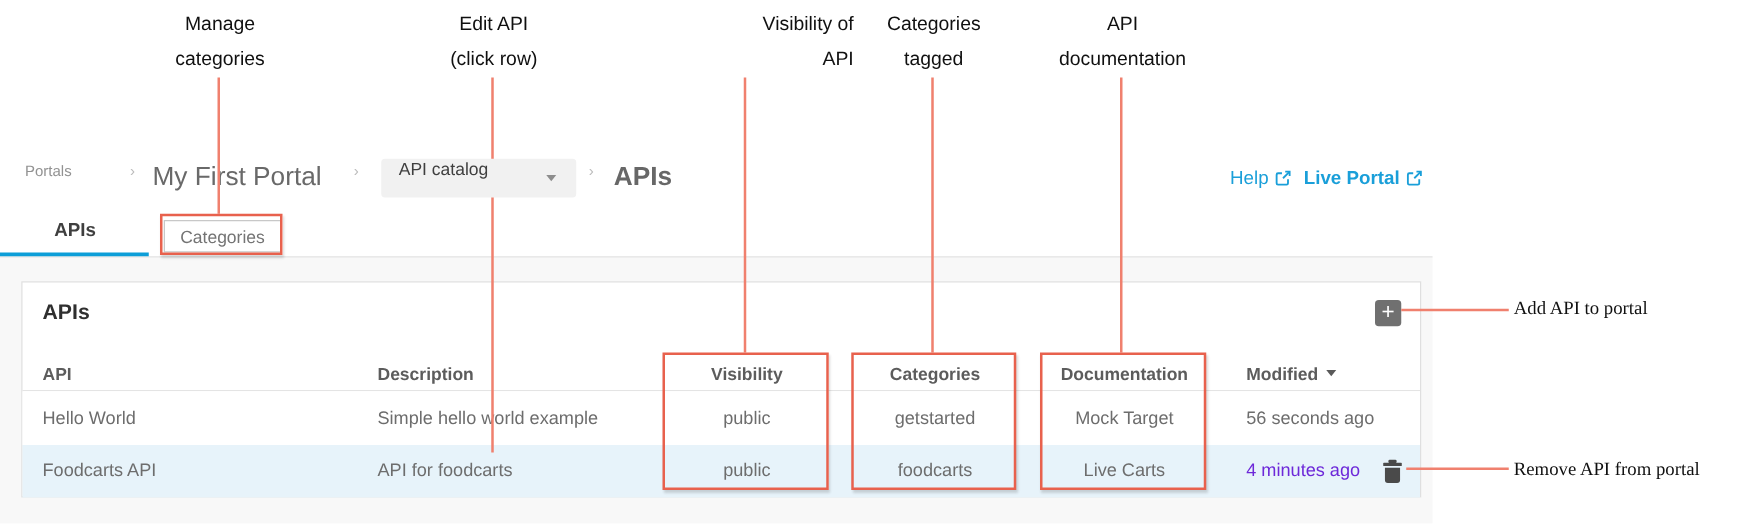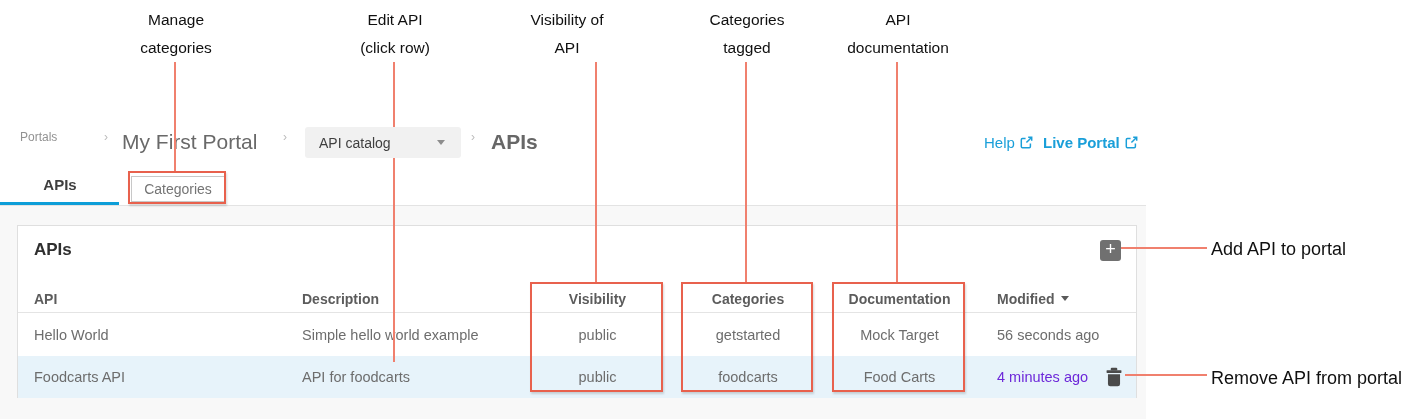--- a/index.html
+++ b/index.html
@@ -12,21 +12,21 @@
 
   
   .crumb{position:absolute;top:130px;font-size:12px;color:#929292;white-space:nowrap;}
   .crumb.portals{left:20px;}
   .crumb.sep1{left:104px;color:#bcbcbc;}
   .crumb.portal{left:122px;font-size:21px;color:#696969;}
   .crumb.sep2{left:283px;color:#bcbcbc;}
   .crumb.sep3{left:471px;color:#bcbcbc;}
   .crumb.current{left:491px;font-size:21px;font-weight:700;color:#676767;}
   .dropdown{position:absolute;left:305px;top:127px;width:156px;height:31px;background:#f1f1f1;
-            border-radius:3px;z-index:10;display:flex;align-items:center;cursor:pointer;}
+            border-radius:3px;z-index:10;display:flex;cursor:pointer;}
   .dropdown .dd-text{font-size:14px;color:#3f3f3f;padding-left:14px;}
   .dd-caret{position:absolute;right:16px;top:13px;width:0;height:0;
             border-left:4.5px solid transparent;border-right:4.5px solid transparent;
             border-top:5px solid #8d8d8d;}
 
   
   .hlink{position:absolute;top:134px;font-size:15px;color:#1a9fd9;white-space:nowrap;
          display:flex;align-items:center;gap:5px;cursor:pointer;}
   .hlink.help{left:984px;}
   .hlink.live{left:1043px;font-weight:bold;}
@@ -61,21 +61,21 @@
   .c-mod{left:979px;}
   .faded{color:#6d28d9;}
   .sort-caret{display:inline-block;width:0;height:0;margin-left:6px;
               border-left:4px solid transparent;border-right:4px solid transparent;
               border-top:5px solid #5a5a5a;}
   .trash{position:absolute;left:1085px;top:10px;width:22px;height:22px;cursor:pointer;}
 
   
   .toplabel{position:absolute;top:6px;width:160px;text-align:center;font-size:15.5px;
             line-height:28px;color:#101010;z-index:30;}
-  .sidelabel{position:absolute;font-size:18px;color:#101010;z-index:30;white-space:nowrap;}
+  .sidelabel{position:absolute;font-size:15px;color:#101010;z-index:30;white-space:nowrap;font-family:Liberation Serif, serif;}
   .vline{position:absolute;width:2px;background:#f0806e;z-index:5;}
   .hline{position:absolute;height:2px;background:#f0806e;z-index:5;}
   .rbox{position:absolute;border:2px solid #e8614d;box-sizing:border-box;z-index:25;
         box-shadow:1px 2px 2px rgba(0,0,0,0.15);}
   .box-tab{left:128px;top:171px;width:98px;height:33px;}
   .box-vis{left:530px;top:282px;width:133px;height:110px;}
   .box-cat{left:681px;top:282px;width:132px;height:110px;}
   .box-doc{left:832px;top:282px;width:133px;height:110px;}
 </style>
 </head>
@@ -140,21 +140,21 @@
       <div class="cell c-cat">getstarted</div>
       <div class="cell c-doc">Mock Target</div>
       <div class="cell c-mod">56 seconds ago</div>
     </div>
 
     <div class="trow row2">
       <div class="cell c-api">Foodcarts API</div>
       <div class="cell c-desc">API for foodcarts</div>
       <div class="cell c-vis">public</div>
       <div class="cell c-cat">foodcarts</div>
-      <div class="cell c-doc">Food Carts</div>
+      <div class="cell c-doc">Live Carts</div>
       <div class="cell c-mod faded">4 minutes ago</div>
       <div class="trash">
         <svg width="22" height="22" viewBox="0 0 16 16" fill="#4a4a4a">
           <rect x="5.6" y="1.3" width="4.8" height="2" rx="0.8"></rect>
           <rect x="2.6" y="3.1" width="10.8" height="1.9" rx="0.4"></rect>
           <path d="M3.6 6 h8.8 v7.1 a1.7 1.7 0 0 1 -1.7 1.7 h-5.4 a1.7 1.7 0 0 1 -1.7 -1.7 z"></path>
         </svg>
       </div>
     </div>
   </div>
@@ -173,21 +173,21 @@
   <div class="rbox box-doc"></div>
 
   <div class="toplabel" style="left:96px;">
     <span style="display:block">Manage</span>
     <span style="display:block">categories</span>
   </div>
   <div class="toplabel" style="left:315px;">
     <span style="display:block">Edit API</span>
     <span style="display:block">(click row)</span>
   </div>
-  <div class="toplabel" style="left:487px;">
+  <div class="toplabel" style="left:523px;text-align:right;">
     <span style="display:block">Visibility of</span>
     <span style="display:block">API</span>
   </div>
   <div class="toplabel" style="left:667px;">
     <span style="display:block">Categories</span>
     <span style="display:block">tagged</span>
   </div>
   <div class="toplabel" style="left:818px;">
     <span style="display:block">API</span>
     <span style="display:block">documentation</span>

